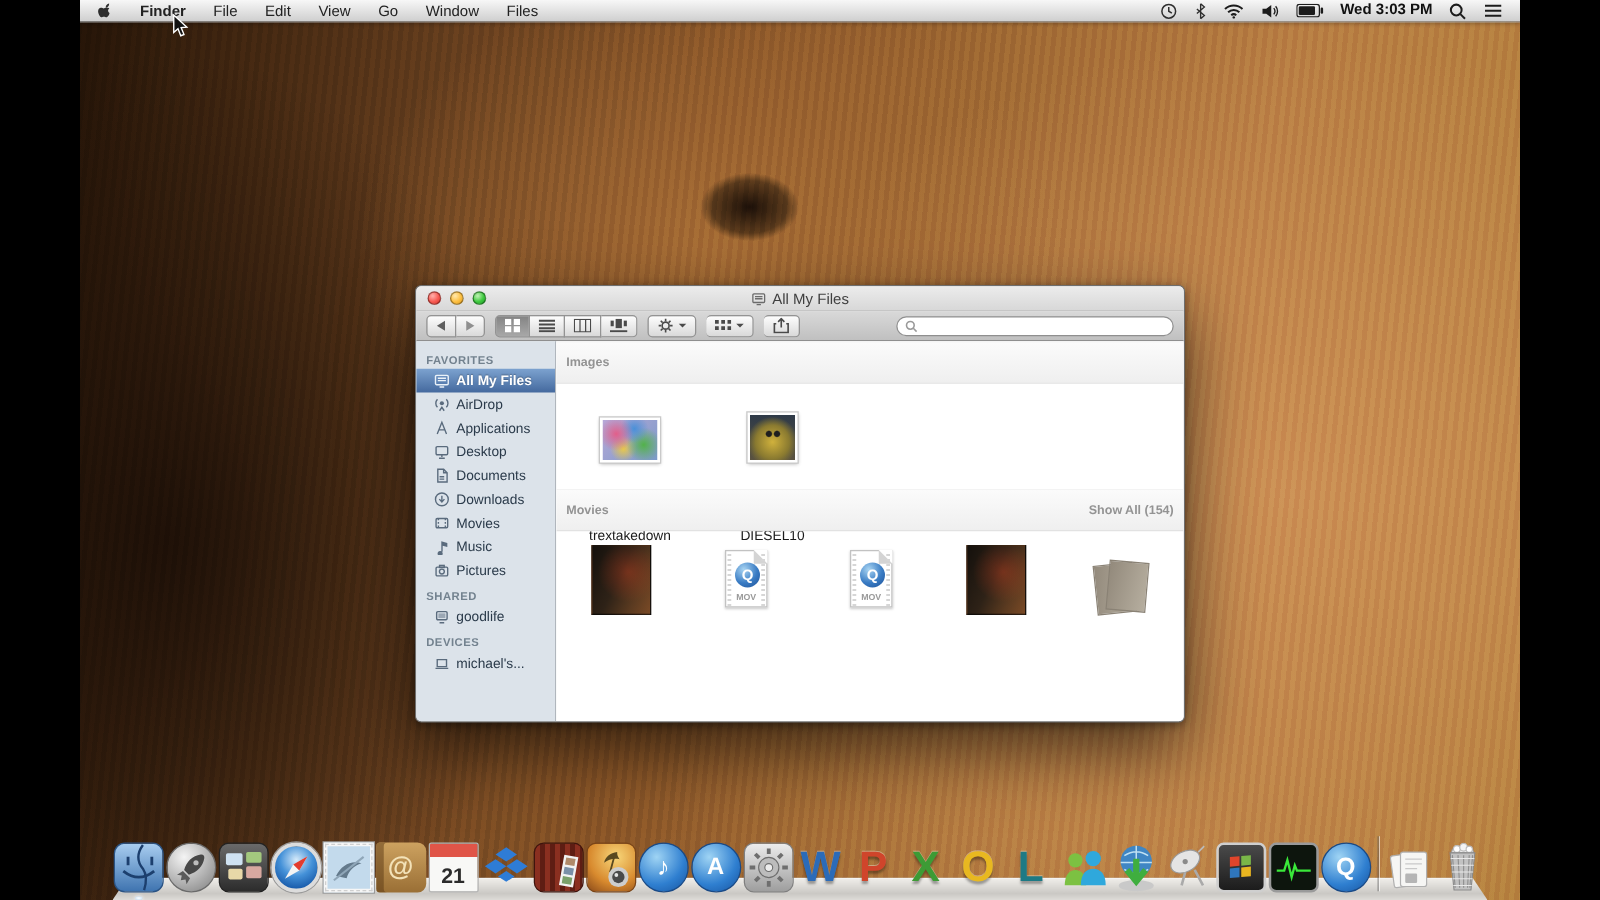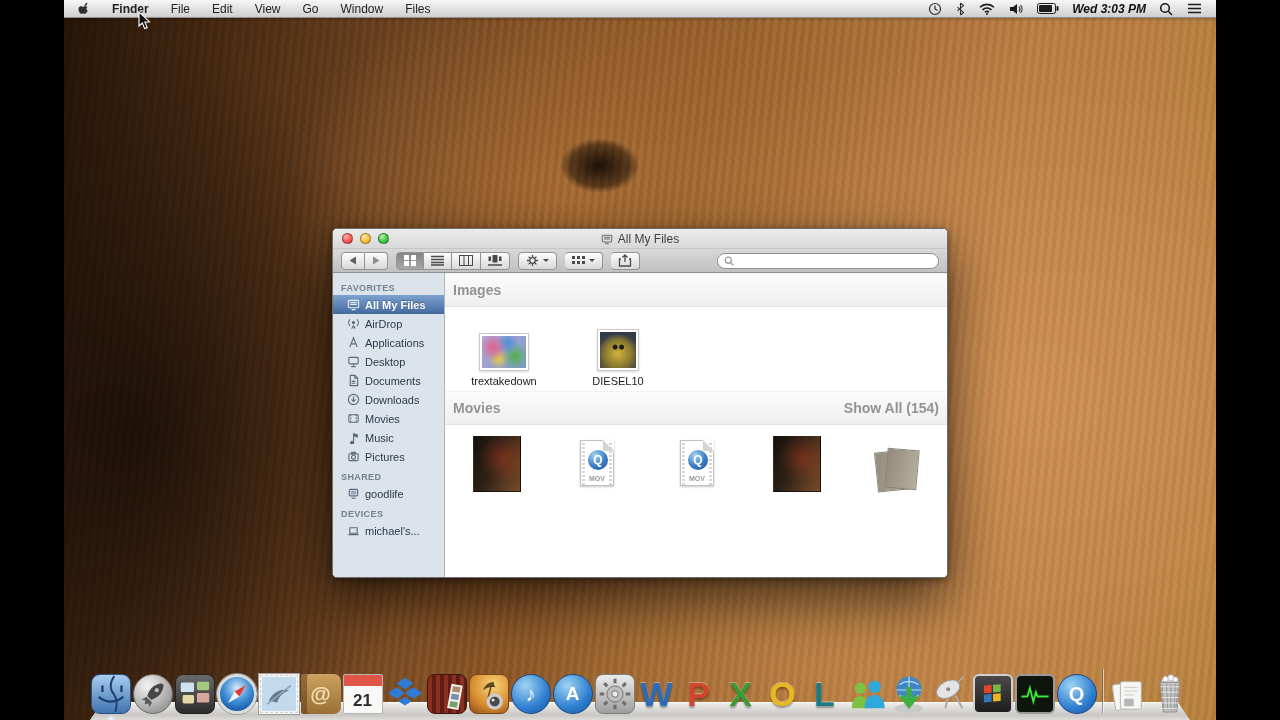--- a/index.html
+++ b/index.html
@@ -23,21 +23,21 @@
     mix-blend-mode:overlay;}
 
   
   .menubar{position:absolute;left:0;top:0;width:100%;height:18px;
     background:linear-gradient(#f7f7f7,#cfcfcf);border-bottom:1px solid #8f8f8f;
     display:flex;align-items:center;font-size:12px;color:#222;box-shadow:0 1px 3px rgba(0,0,0,.25);}
   .menubar .apple{margin:0 10px 0 14px;display:flex;align-items:center;}
   .menu-items{display:flex;align-items:center;height:100%;}
   .menu-item{padding:0 11px;height:100%;display:flex;align-items:center;}
   .menu-item.active{font-weight:bold;}
-  .status-area{margin-left:auto;display:flex;align-items:center;height:100%;font-style:italic;}
+  .status-area{margin-left:auto;display:flex;height:100%;}
   .status-icon{padding:0 7px;display:flex;align-items:center;height:100%;}
   .menu-clock{padding:0 6px;font-size:12px;font-weight:bold;color:#111;}
 
   
   .cursor{position:absolute;left:74px;top:11px;z-index:60;}
 
   
   .window{position:absolute;left:268px;top:228px;width:616px;height:350px;
     border-radius:5px;overflow:hidden;border:1px solid #6e6e6e;
     box-shadow:0 22px 55px rgba(0,0,0,.62), 0 2px 8px rgba(0,0,0,.4);background:#fff;}
@@ -74,24 +74,24 @@
   .sb-item .sb-ic{color:#5a6b7d;display:flex;align-items:center;}
   .sb-item.selected{background:linear-gradient(#7ca2cf,#44699e);color:#fff;font-weight:bold;
     text-shadow:0 -1px 1px rgba(0,0,0,.3);}
   .sb-item.selected .sb-ic{color:#eaf1f8;}
 
   
   .content{flex:1;background:#fff;overflow:hidden;display:flex;flex-direction:column;}
   .csec{position:relative;}
   .csec-band{height:28px;background:linear-gradient(#fbfbfb,#efefef);border-bottom:1px solid #e2e2e2;
     border-top:1px solid #f3f3f3;display:flex;align-items:center;padding:16px 8px;
-    font-size:14px;font-weight:bold;color:#939393;}
+    font-size:10px;font-weight:bold;color:#939393;}
   .csec-band .show-all{margin-left:auto;font-weight:bold;color:#939393;}
   .crow{display:flex;padding-left:2px;}
-  .citem{width:114px;display:flex;flex-direction:column;align-items:center;}
+  .citem{width:114px;display:flex;flex-direction:column;align-items:center;gap:48px;}
   .citem .clabel{font-size:11px;color:#1a1a1a;margin-top:5px;white-space:nowrap;}
   .sec-images .crow{margin-top:13px;}
   .sec-images{height:118px;}
   .sec-pdf{height:118px;}
   .sec-pdf .crow{margin-top:12px;}
   .sec-movies{flex:1;overflow:hidden;}
   .sec-movies .crow{margin-top:11px;}
 
   
   .ibox{height:50px;display:flex;align-items:flex-end;justify-content:center;}

